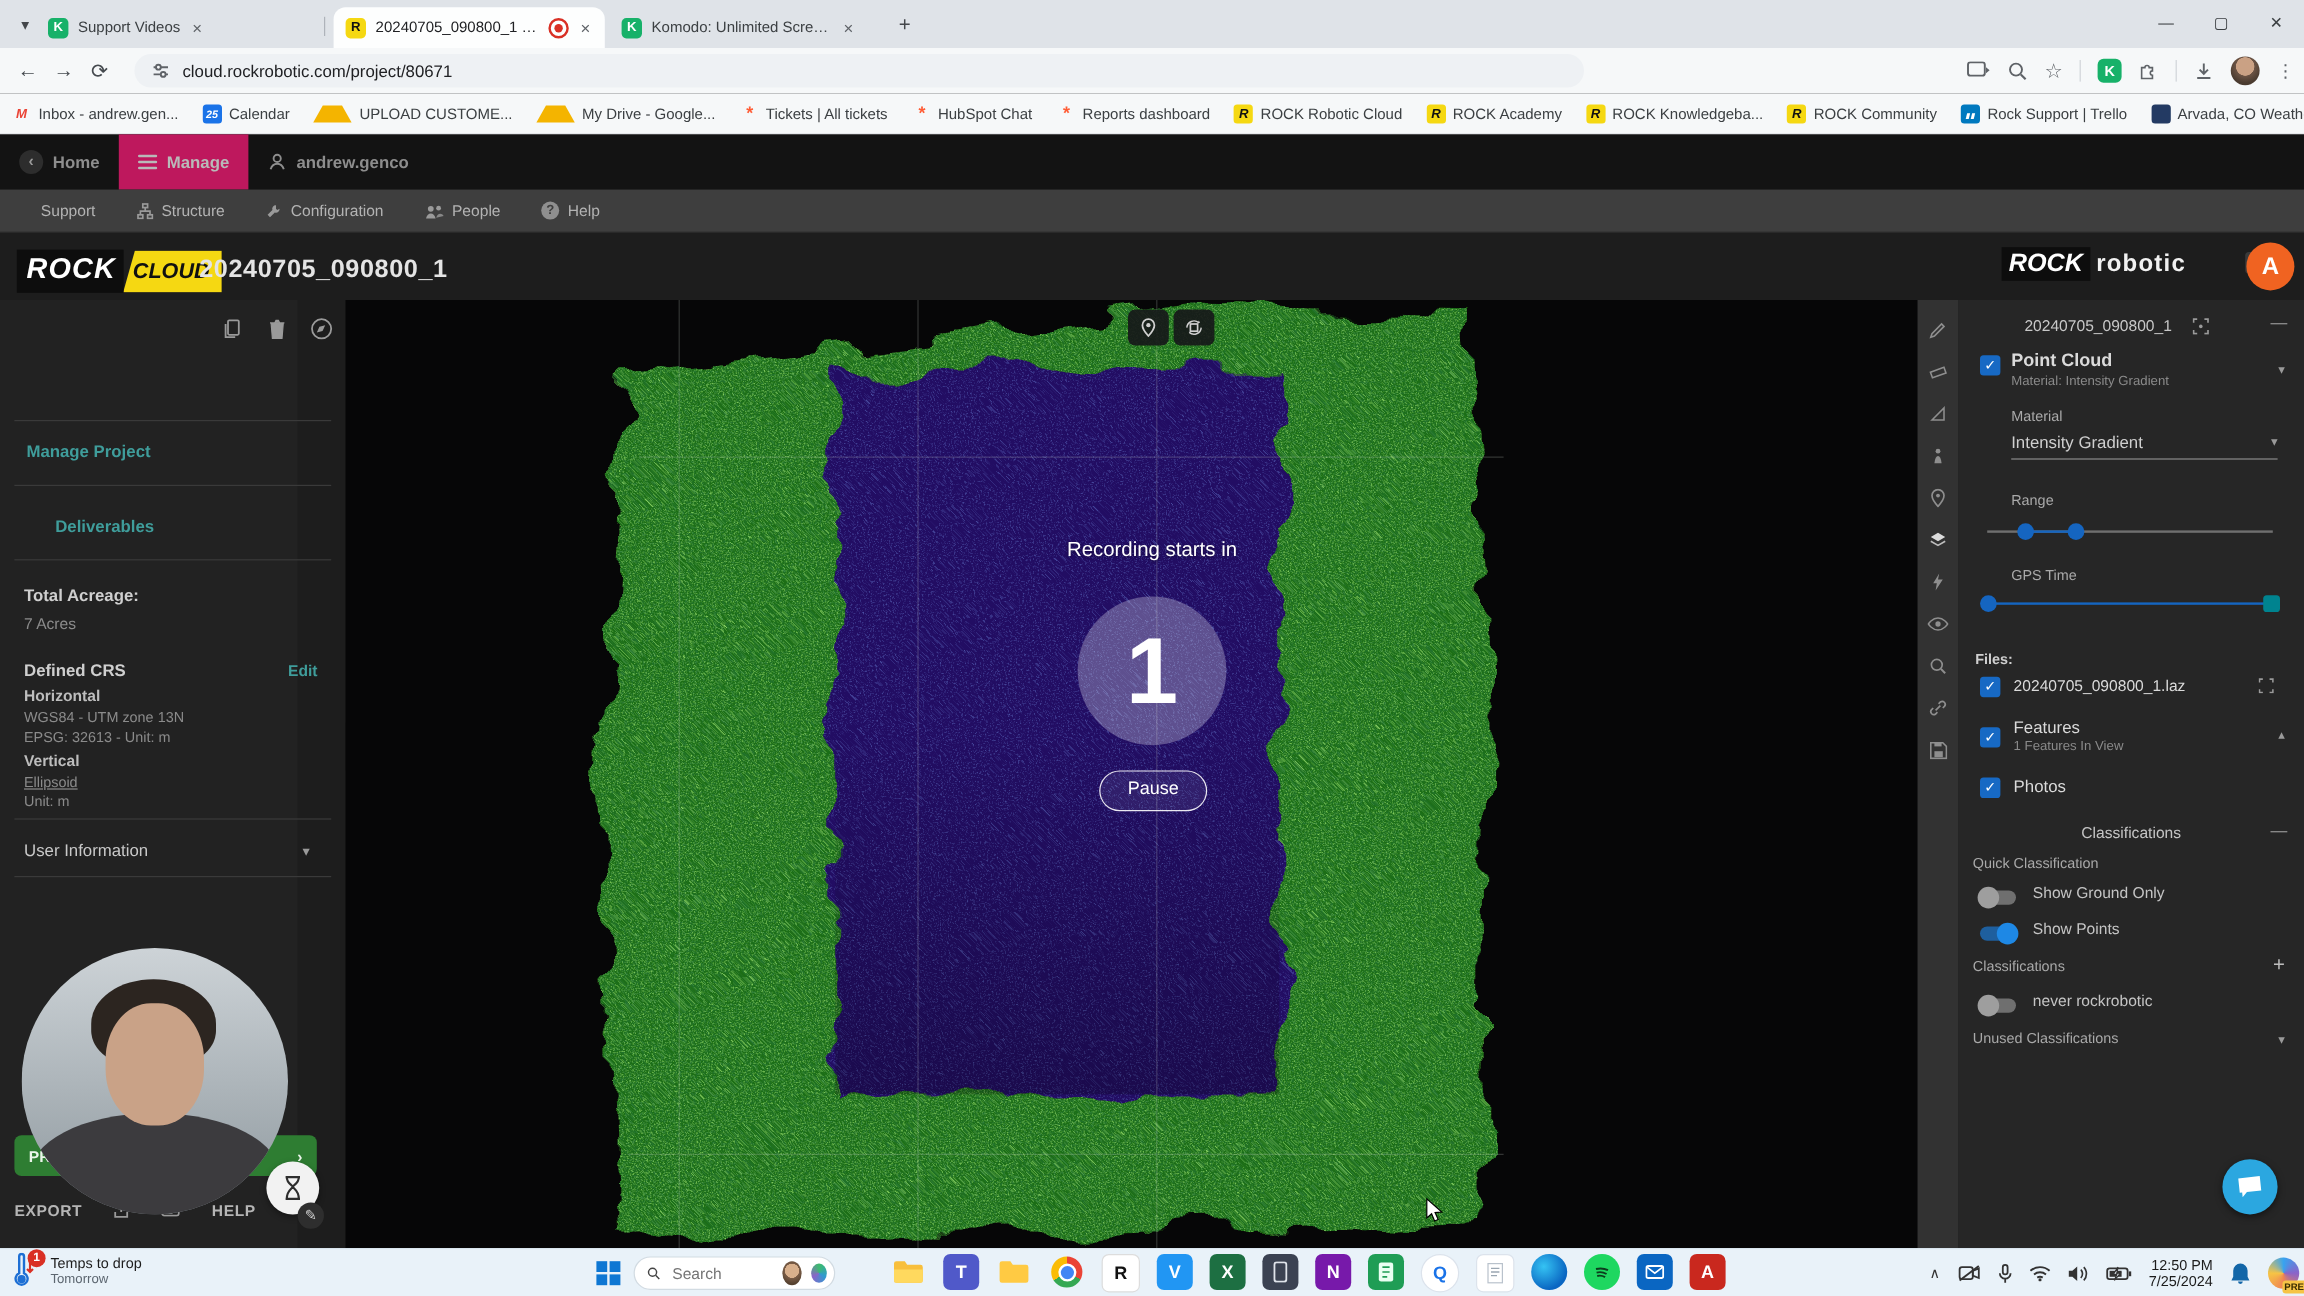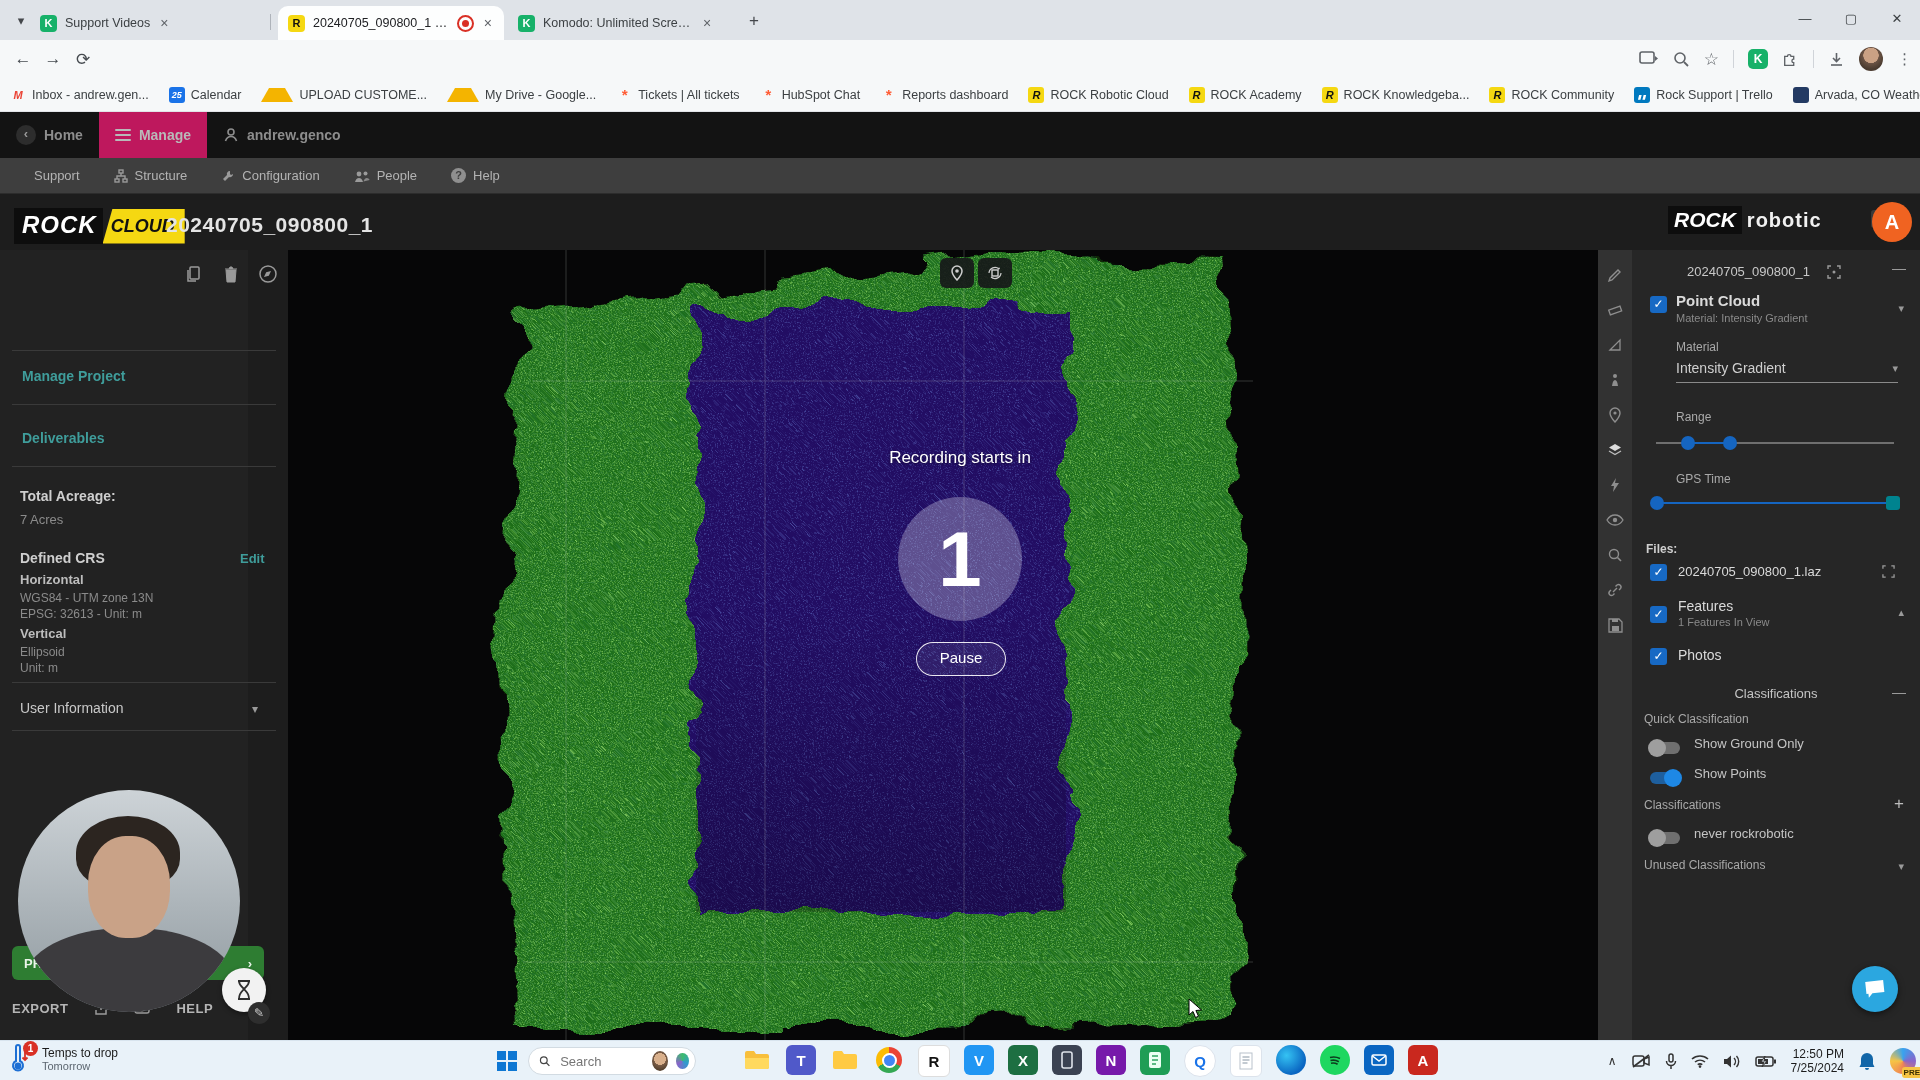--- a/index.html
+++ b/index.html
@@ -209,20 +209,31 @@
       <span>—</span>
       <span>▢</span>
       <span>✕</span>
     </div>
   </div>
 
   <div class="toolbar">
     <span class="navbtn" style="margin-left:8px;">←</span>
     <span class="navbtn">→</span>
     <span class="navbtn">⟳</span>
+    <div class="omnibox">
+      <svg width="16" height="16" viewBox="0 0 16 16">
+        <g stroke="#5f6368" stroke-width="1.6" fill="none">
+          <line x1="2" y1="5" x2="14" y2="5"></line>
+            <line x1="2" y1="11" x2="14" y2="11"></line>
+          <circle cx="6" cy="5" r="2" fill="#f6f8f9"></circle>
+            <circle cx="10" cy="11" r="2" fill="#f6f8f9"></circle>
+        </g>
+      </svg>
+      <span class="urltext">cloud.rockrobotic.com/project/80671</span>
+    </div>
     <div class="tbicons">
       <svg width="20" height="16" viewBox="0 0 20 16">
         <rect x="1" y="1" width="14" height="11" rx="2" fill="none" stroke="#5f6368" stroke-width="1.6"></rect>
         <path d="M16 5l3 2.5-3 2.5z" fill="#5f6368"></path>
       </svg>
       <svg width="17" height="17" viewBox="0 0 17 17">
         <circle cx="7" cy="7" r="5" fill="none" stroke="#5f6368" stroke-width="1.6"></circle>
         <line x1="11" y1="11" x2="15" y2="15" stroke="#5f6368" stroke-width="1.8"></line>
       </svg>
       <span style="color:#5f6368;font-size:17px;">☆</span>
@@ -382,31 +393,31 @@
           <path d="M4 6h10l-1 12H5zM3 5h12M7 5l1-2h2l1 2" fill="#9a9a9a" stroke="#9a9a9a" stroke-width="1"></path>
         </svg>
         <svg width="20" height="20" viewBox="0 0 20 20">
           <circle cx="10" cy="10" r="8" fill="none" stroke="#9a9a9a" stroke-width="1.5"></circle>
           <path d="M13 7l-2.2 4.8L6 13l2.2-4.8z" fill="#9a9a9a"></path>
         </svg>
       </div>
       <div class="s-div" style="top:100px;"></div>
       <span class="s-link" style="top:118px;">Manage Project</span>
       <div class="s-div" style="top:154px;"></div>
-      <span class="s-link" style="top:180px;">Deliverables</span>
+      <span class="s-link" style="top:180px;margin-left:24px;">Deliverables</span>
       <div class="s-div" style="top:216px;"></div>
       <span class="s-h" style="top:238px;">Total Acreage:</span>
       <span class="s-v" style="top:262px;font-size:13px;">7 Acres</span>
       <span class="s-h" style="top:300px;">Defined CRS</span>
       <span class="s-edit" style="top:301px;">Edit</span>
       <span class="s-sub" style="top:322px;">Horizontal</span>
       <span class="s-v" style="top:341px;">WGS84 - UTM zone 13N</span>
       <span class="s-v" style="top:357px;">EPSG: 32613 - Unit: m</span>
       <span class="s-sub" style="top:376px;">Vertical</span>
-      <span class="s-v" style="top:395px;">Ellipsoid</span>
+      <span class="s-v" style="top:395px;text-decoration:underline;">Ellipsoid</span>
       <span class="s-v" style="top:411px;">Unit: m</span>
       <div class="s-div" style="top:432px;"></div>
       <span class="s-h" style="top:450px;font-weight:normal;color:#c9c9c9;">User Information</span>
       <span class="s-caret" style="top:452px;">▾</span>
       <div class="s-div" style="top:480px;"></div>
     </div>
     <div class="collapse-tab">‹</div>
 
     <div class="viewer">
       <svg width="1310" height="790" viewBox="0 0 1310 790">

